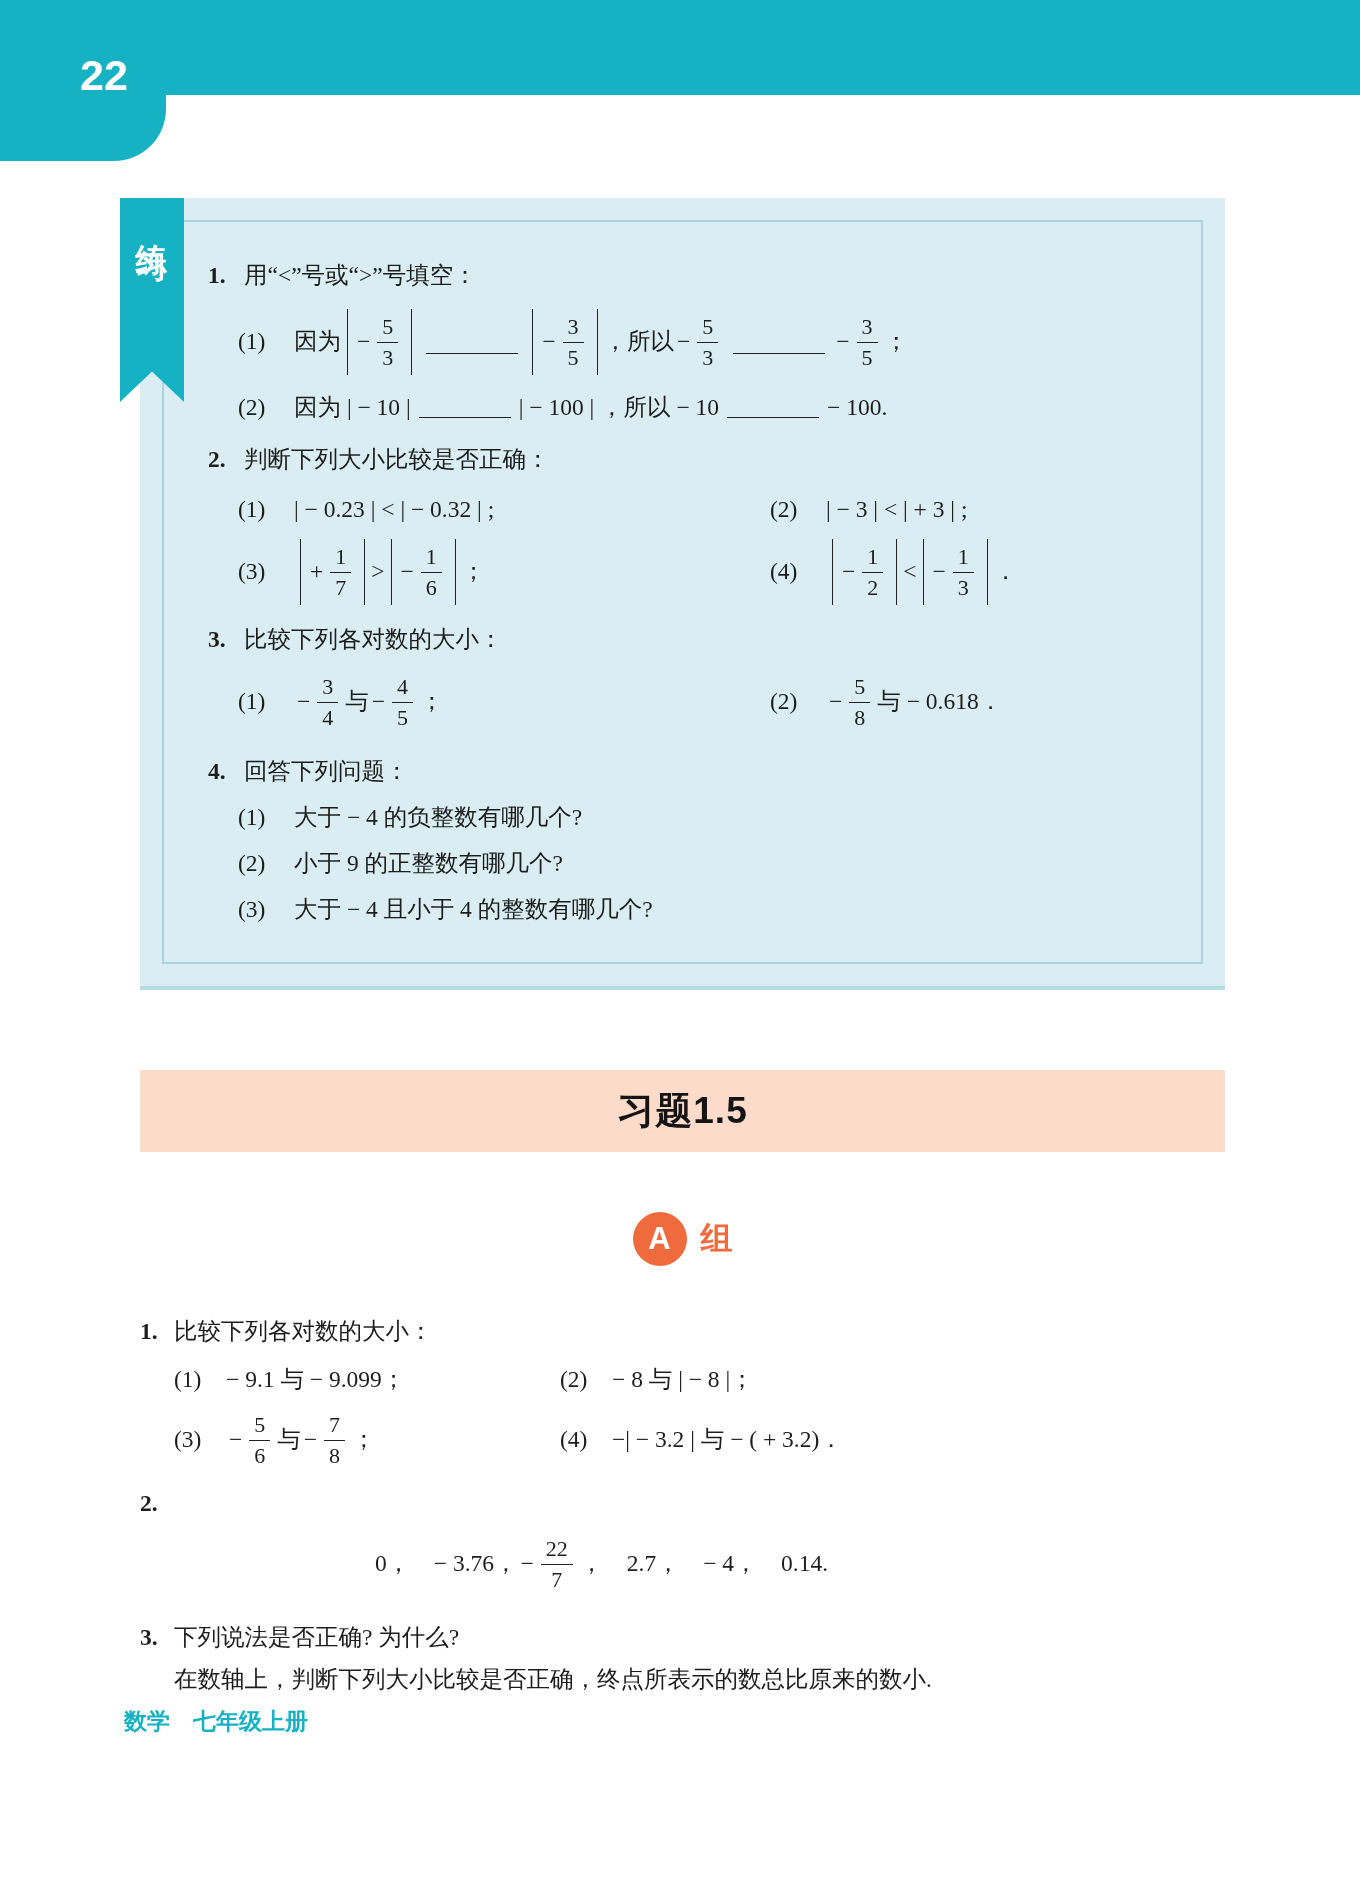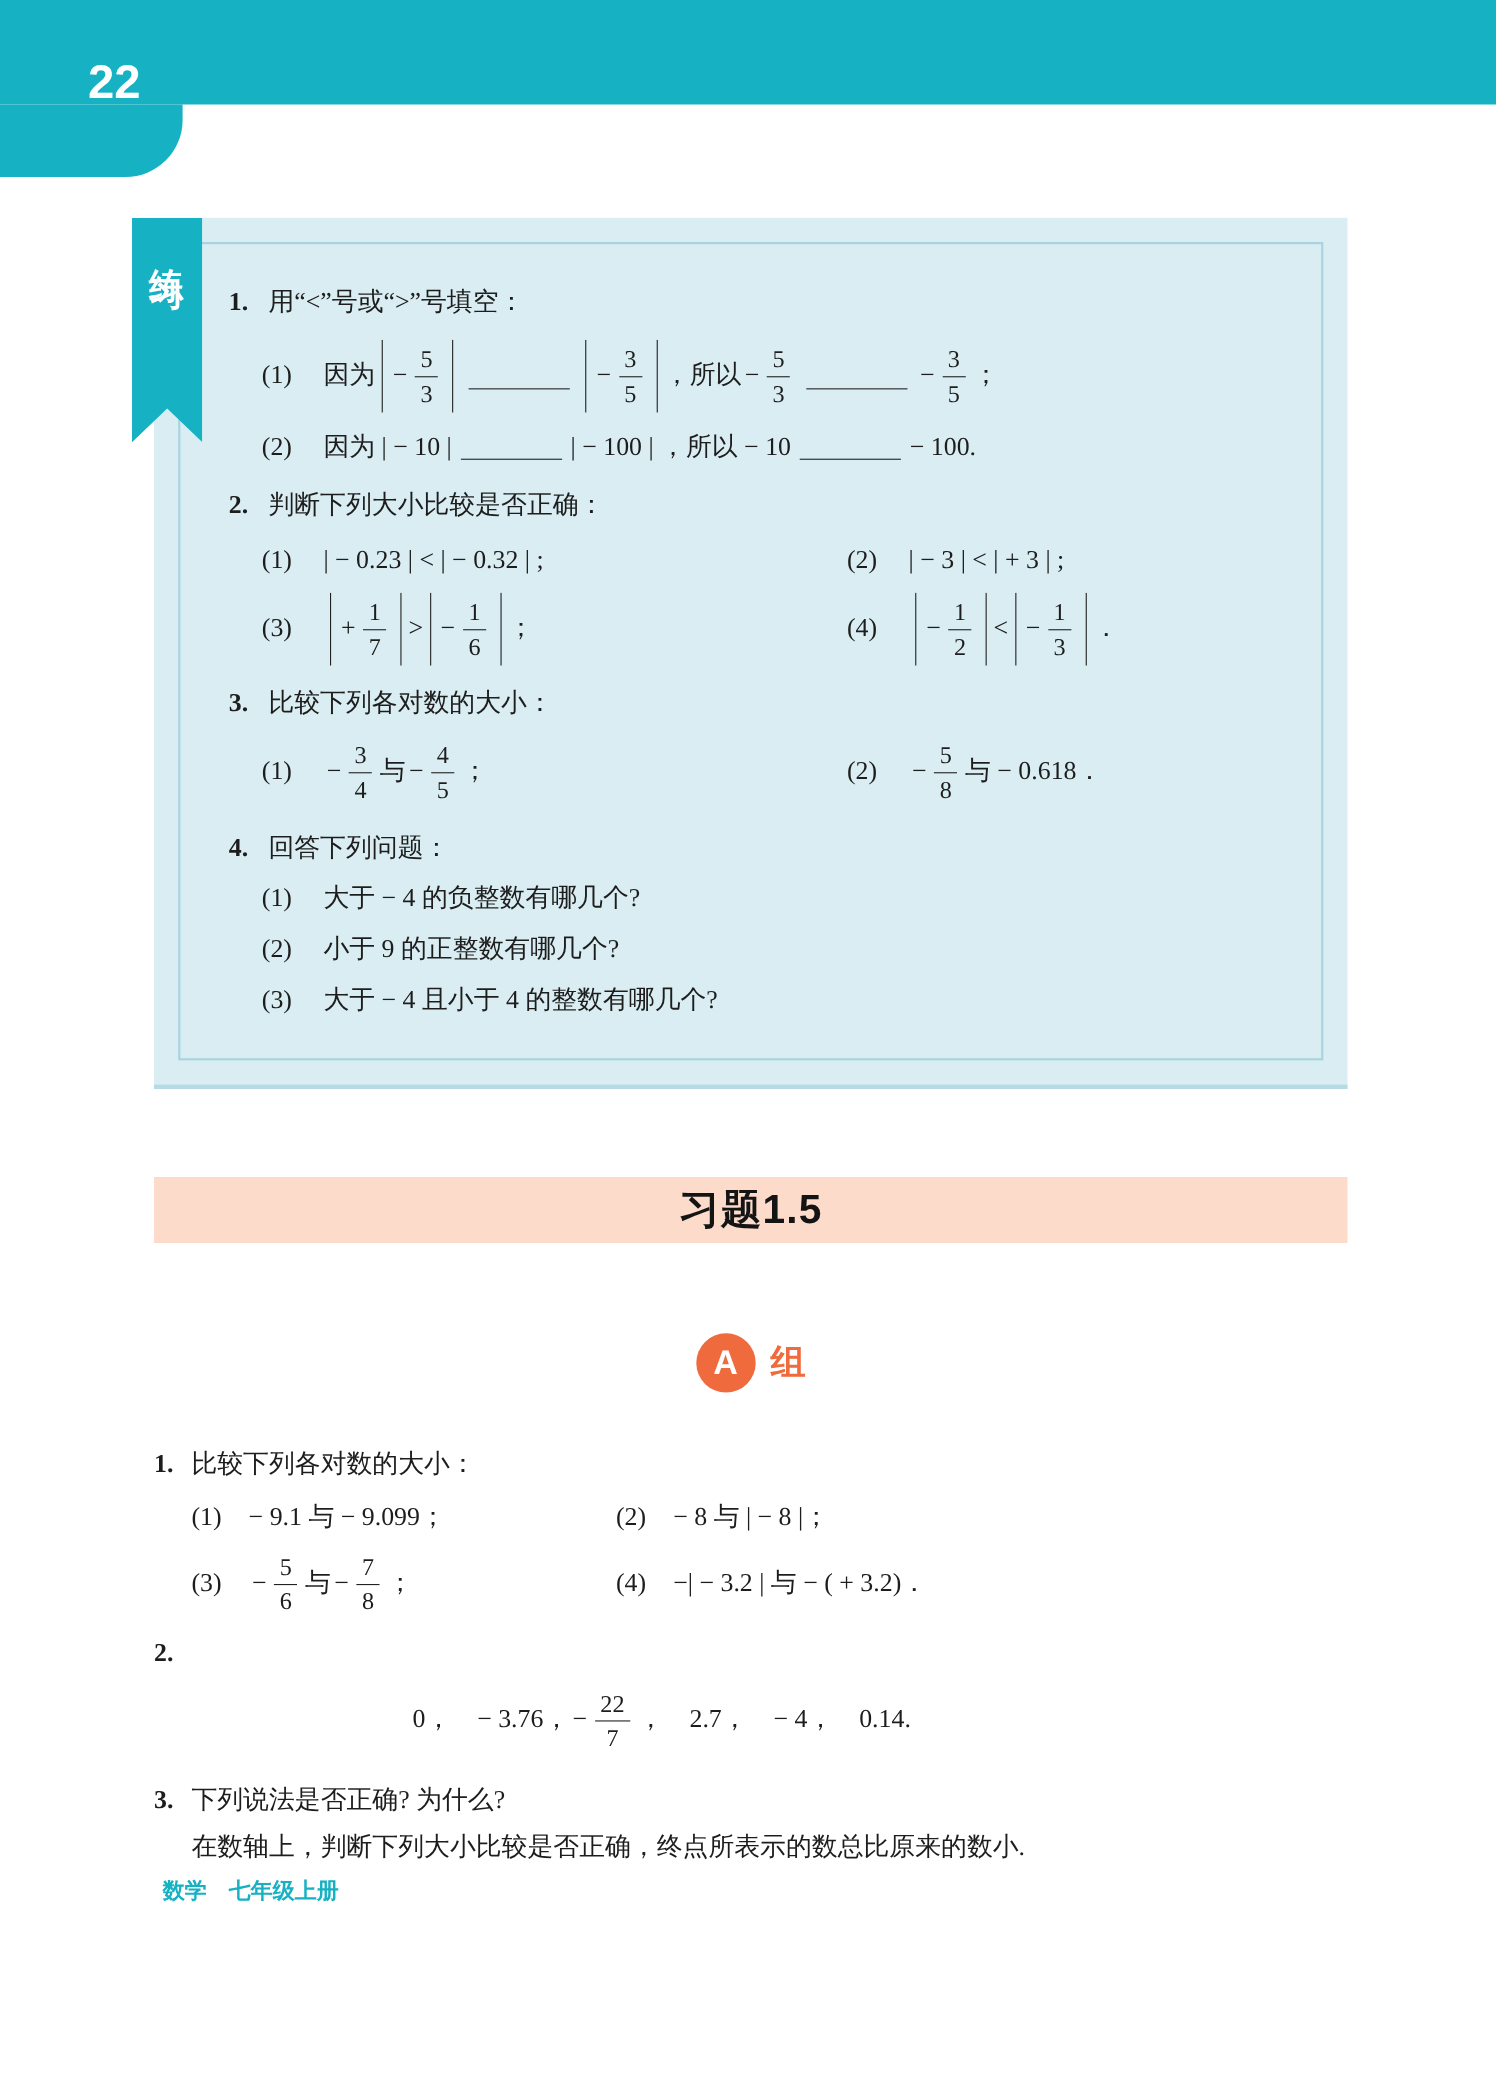--- a/index.html
+++ b/index.html
@@ -50,41 +50,41 @@
   .sf{display:inline-flex;align-items:center;margin:0 3px;}
   .abs{display:inline-flex;align-items:center;border-left:1.8px solid #222;border-right:1.8px solid #222;
     padding:6px 9px;margin:0 6px;}
   .sgn{margin-right:3px;}
   .blank{display:inline-block;width:92px;height:0;border-bottom:1.5px solid #222;
     margin:0 8px;transform:translateY(11px);}
   .blank.txt{transform:translateY(9px);}
   .h68{height:68px;}
   .h32{height:32px;}
   
-  .banner{position:absolute;top:1070px;left:140px;width:1085px;height:60px;background:var(--banner-bg);
+  .banner{position:absolute;top:1070px;left:140px;width:1085px;height:82px;background:var(--banner-bg);
     display:flex;align-items:center;justify-content:center;color:#141414;
     font-family:"Liberation Sans","DejaVu Sans",sans-serif;font-weight:bold;font-size:37px;letter-spacing:1px;}
   .group{position:absolute;top:1212px;left:140px;width:1085px;display:flex;align-items:center;
     justify-content:center;gap:14px;}
   .badge{width:54px;height:54px;border-radius:50%;background:var(--orange);color:#fff;
     display:flex;align-items:center;justify-content:center;
     font-family:"Liberation Sans","DejaVu Sans",sans-serif;font-weight:bold;font-size:31px;}
   .group-label{color:var(--orange);
     font-family:"Liberation Sans","DejaVu Sans",sans-serif;font-weight:bold;font-size:32px;}
   
   .ex{position:absolute;top:1306px;left:140px;width:1085px;}
   .ex .qno{width:34px;}
   .ex .sub{padding-left:34px;}
   .ex .sno{width:52px;}
   .ex .colL{width:386px;}
   .mt10{margin-top:10px;}.mt12{margin-top:12px;}.mt14{margin-top:14px;}.mt16{margin-top:16px;}
   .mt18{margin-top:18px;}.mt20{margin-top:20px;}.mt24{margin-top:24px;}
   .listrow{padding-left:235px;}
-  .footer{position:absolute;top:1706px;left:148px;color:var(--teal);
-    font-family:"Liberation Sans","DejaVu Sans",sans-serif;font-weight:bold;font-size:20px;}
+  .footer{position:absolute;top:1706px;left:124px;color:var(--teal);
+    font-family:"Liberation Sans","DejaVu Sans",sans-serif;font-weight:bold;font-size:23px;}
 </style>
 </head>
 <body>
 
 <div class="header-bar"></div>
 <div class="header-tab"></div>
 <div class="page-num">22</div>
 
 <div class="ribbon">
   <span>练习</span>

